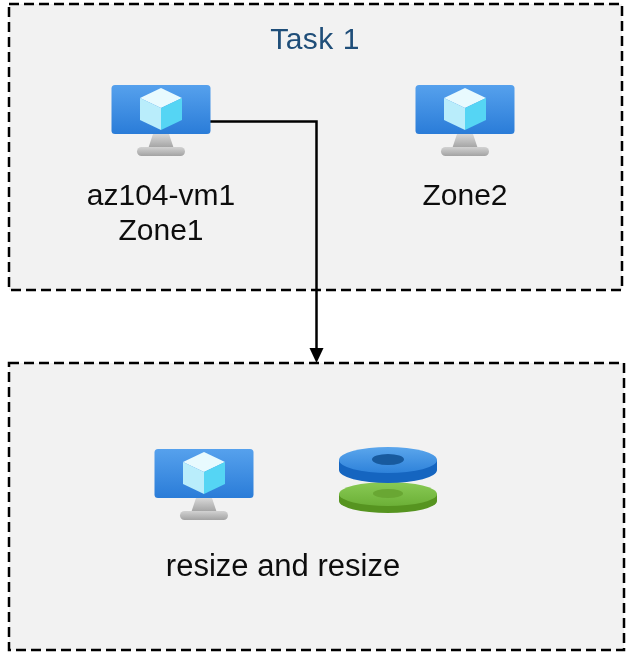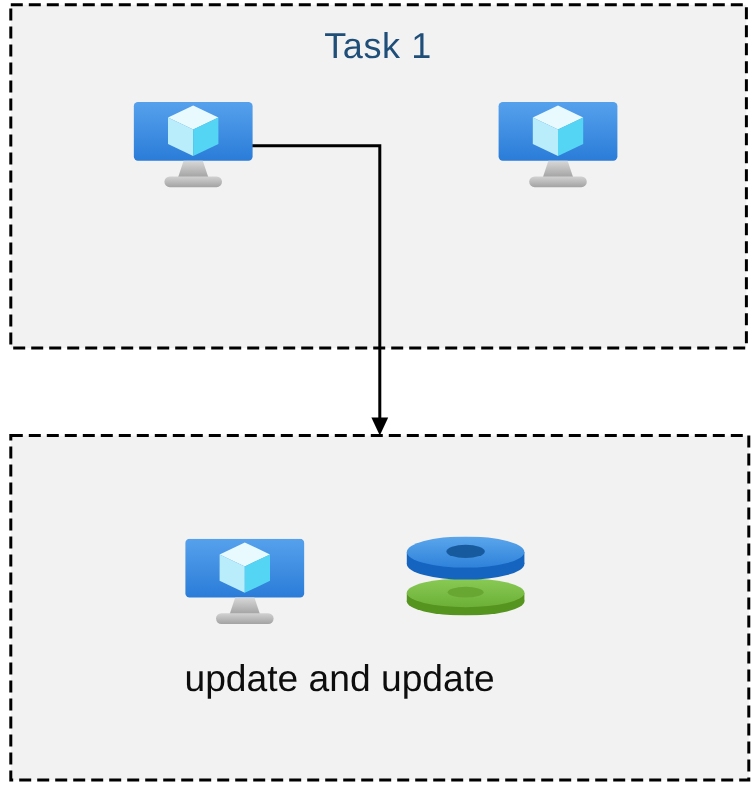--- a/index.html
+++ b/index.html
@@ -87,20 +87,25 @@
     <polygon points="316.5,363 309.5,348 323.5,348" style="fill:var(--line-black)"></polygon>
 
     <use href="#sym-vm" x="111" y="85" width="100" height="72"></use>
     <use href="#sym-vm" x="415" y="85" width="100" height="72"></use>
     <use href="#sym-vm" x="154" y="449" width="100" height="72"></use>
     <use href="#sym-disks" x="338" y="447" width="100" height="66"></use>
   </svg>
 
   <div class="title" style="left:8px;top:21px;width:614px">Task 1</div>
 
+  <div class="vm-label" style="left:51px;top:177px">
+    <div>az104-vm1</div>
+    <div>Zone1</div>
+  </div>
 
   <div class="vm-label" style="left:355px;top:177px">
+    <div>Zone2</div>
   </div>
 
 
-  <div class="caption" style="left:133px;top:547px;width:300px">update and update</div>
+  <div class="caption" style="left:133px;top:547px;width:300px">resize and resize</div>
 
 </div>
 
 </body></html>

